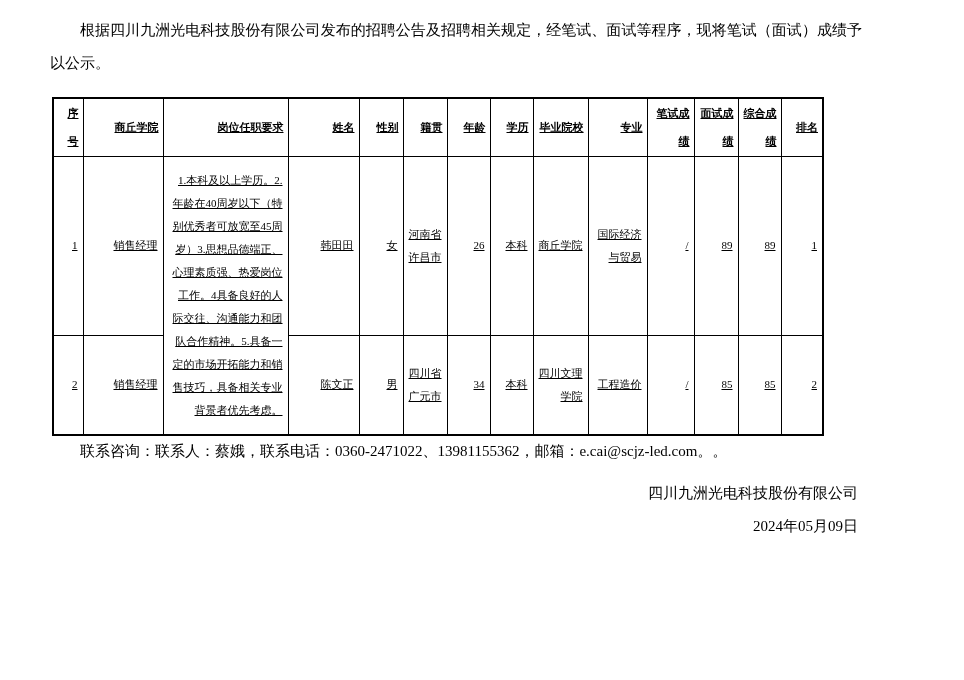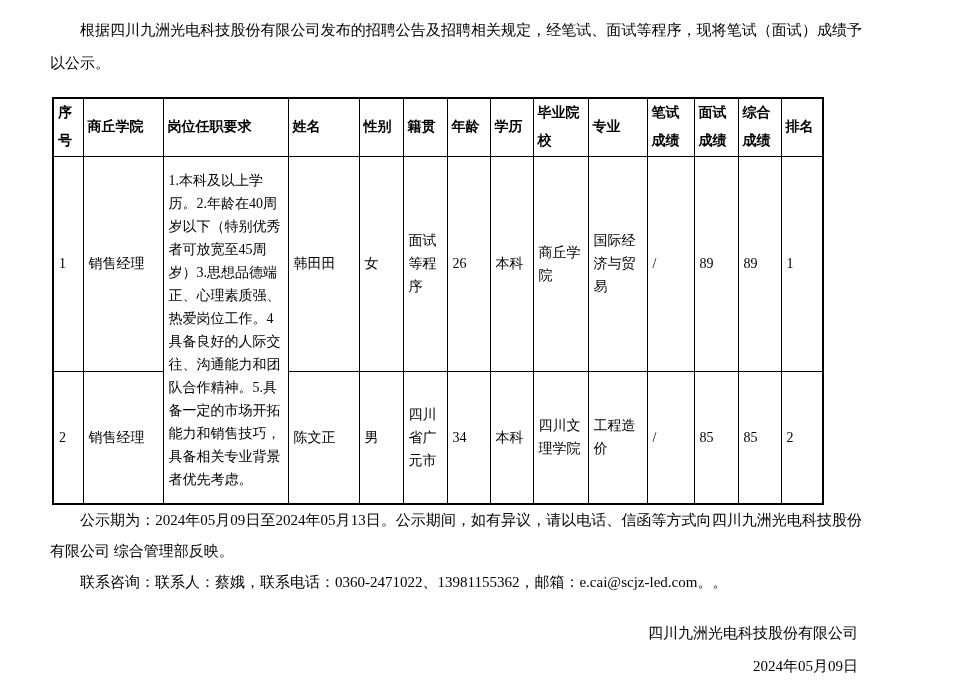--- a/index.html
+++ b/index.html
@@ -44,46 +44,47 @@
     border-collapse: collapse;
     table-layout: fixed;
     width: 770px;
     margin-left: 2px;
     margin-top: 17px;
     border: 2px solid #000;
   }
   table.results th,
   table.results td {
     border: 1px solid #000;
-    text-align: left;
+    text-align: right;
     vertical-align: middle;
-    font-size: 14px;
+    font-size: 11px;
     word-break: break-all;
     overflow: hidden;
+    text-decoration: underline;
   }
   table.results th {
     font-weight: bold;
     line-height: 28px;
     padding: 0 4px;
   }
   table.results td {
     font-weight: normal;
     line-height: 23px;
     padding: 12px 5px;
   }
   tr.header-row  { height: 58px; }
   tr.data-row-1  { height: 155px; }
   tr.data-row-2  { height: 85px; }
   td.req-cell {
     text-align: left;
     line-height: 22px;
     padding: 2px 5px;
   }
   .signature {
-    margin-top: 19px;
+    margin-top: 10px;
     text-align: right;
     padding-right: 4px;
   }
   .signature div {
     font-size: 15px;
     line-height: 33px;
   }
 </style>
 </head>
 <body>
@@ -128,21 +129,21 @@
           <th>排名</th>
         </tr>
       </thead>
       <tbody>
         <tr class="data-row-1">
           <td>1</td>
           <td>销售经理</td>
           <td class="req-cell" rowspan="2">1.本科及以上学历。2.年龄在40周岁以下（特别优秀者可放宽至45周岁）3.思想品德端正、心理素质强、热爱岗位工作。4具备良好的人际交往、沟通能力和团队合作精神。5.具备一定的市场开拓能力和销售技巧，具备相关专业背景者优先考虑。</td>
           <td>韩田田</td>
           <td>女</td>
-          <td>面试等程序</td>
+          <td>河南省许昌市</td>
           <td>26</td>
           <td>本科</td>
           <td>商丘学院</td>
           <td>国际经济与贸易</td>
           <td>/</td>
           <td>89</td>
           <td>89</td>
           <td>1</td>
         </tr>
         <tr class="data-row-2">
@@ -156,21 +157,20 @@
           <td>四川文理学院</td>
           <td>工程造价</td>
           <td>/</td>
           <td>85</td>
           <td>85</td>
           <td>2</td>
         </tr>
       </tbody>
     </table>
 
-    <p class="body-par after-table">公示期为：2024年05月09日至2024年05月13日。公示期间，如有异议，请以电话、信函等方式向四川九洲光电科技股份有限公司 综合管理部反映。</p>
 
     <p class="body-par">联系咨询：联系人：蔡娥，联系电话：0360-2471022、13981155362，邮箱：e.cai@scjz-led.com。。</p>
 
 
     <div class="signature">
       <div>四川九洲光电科技股份有限公司</div>
       <div>2024年05月09日</div>
     </div>
 
   </div>

